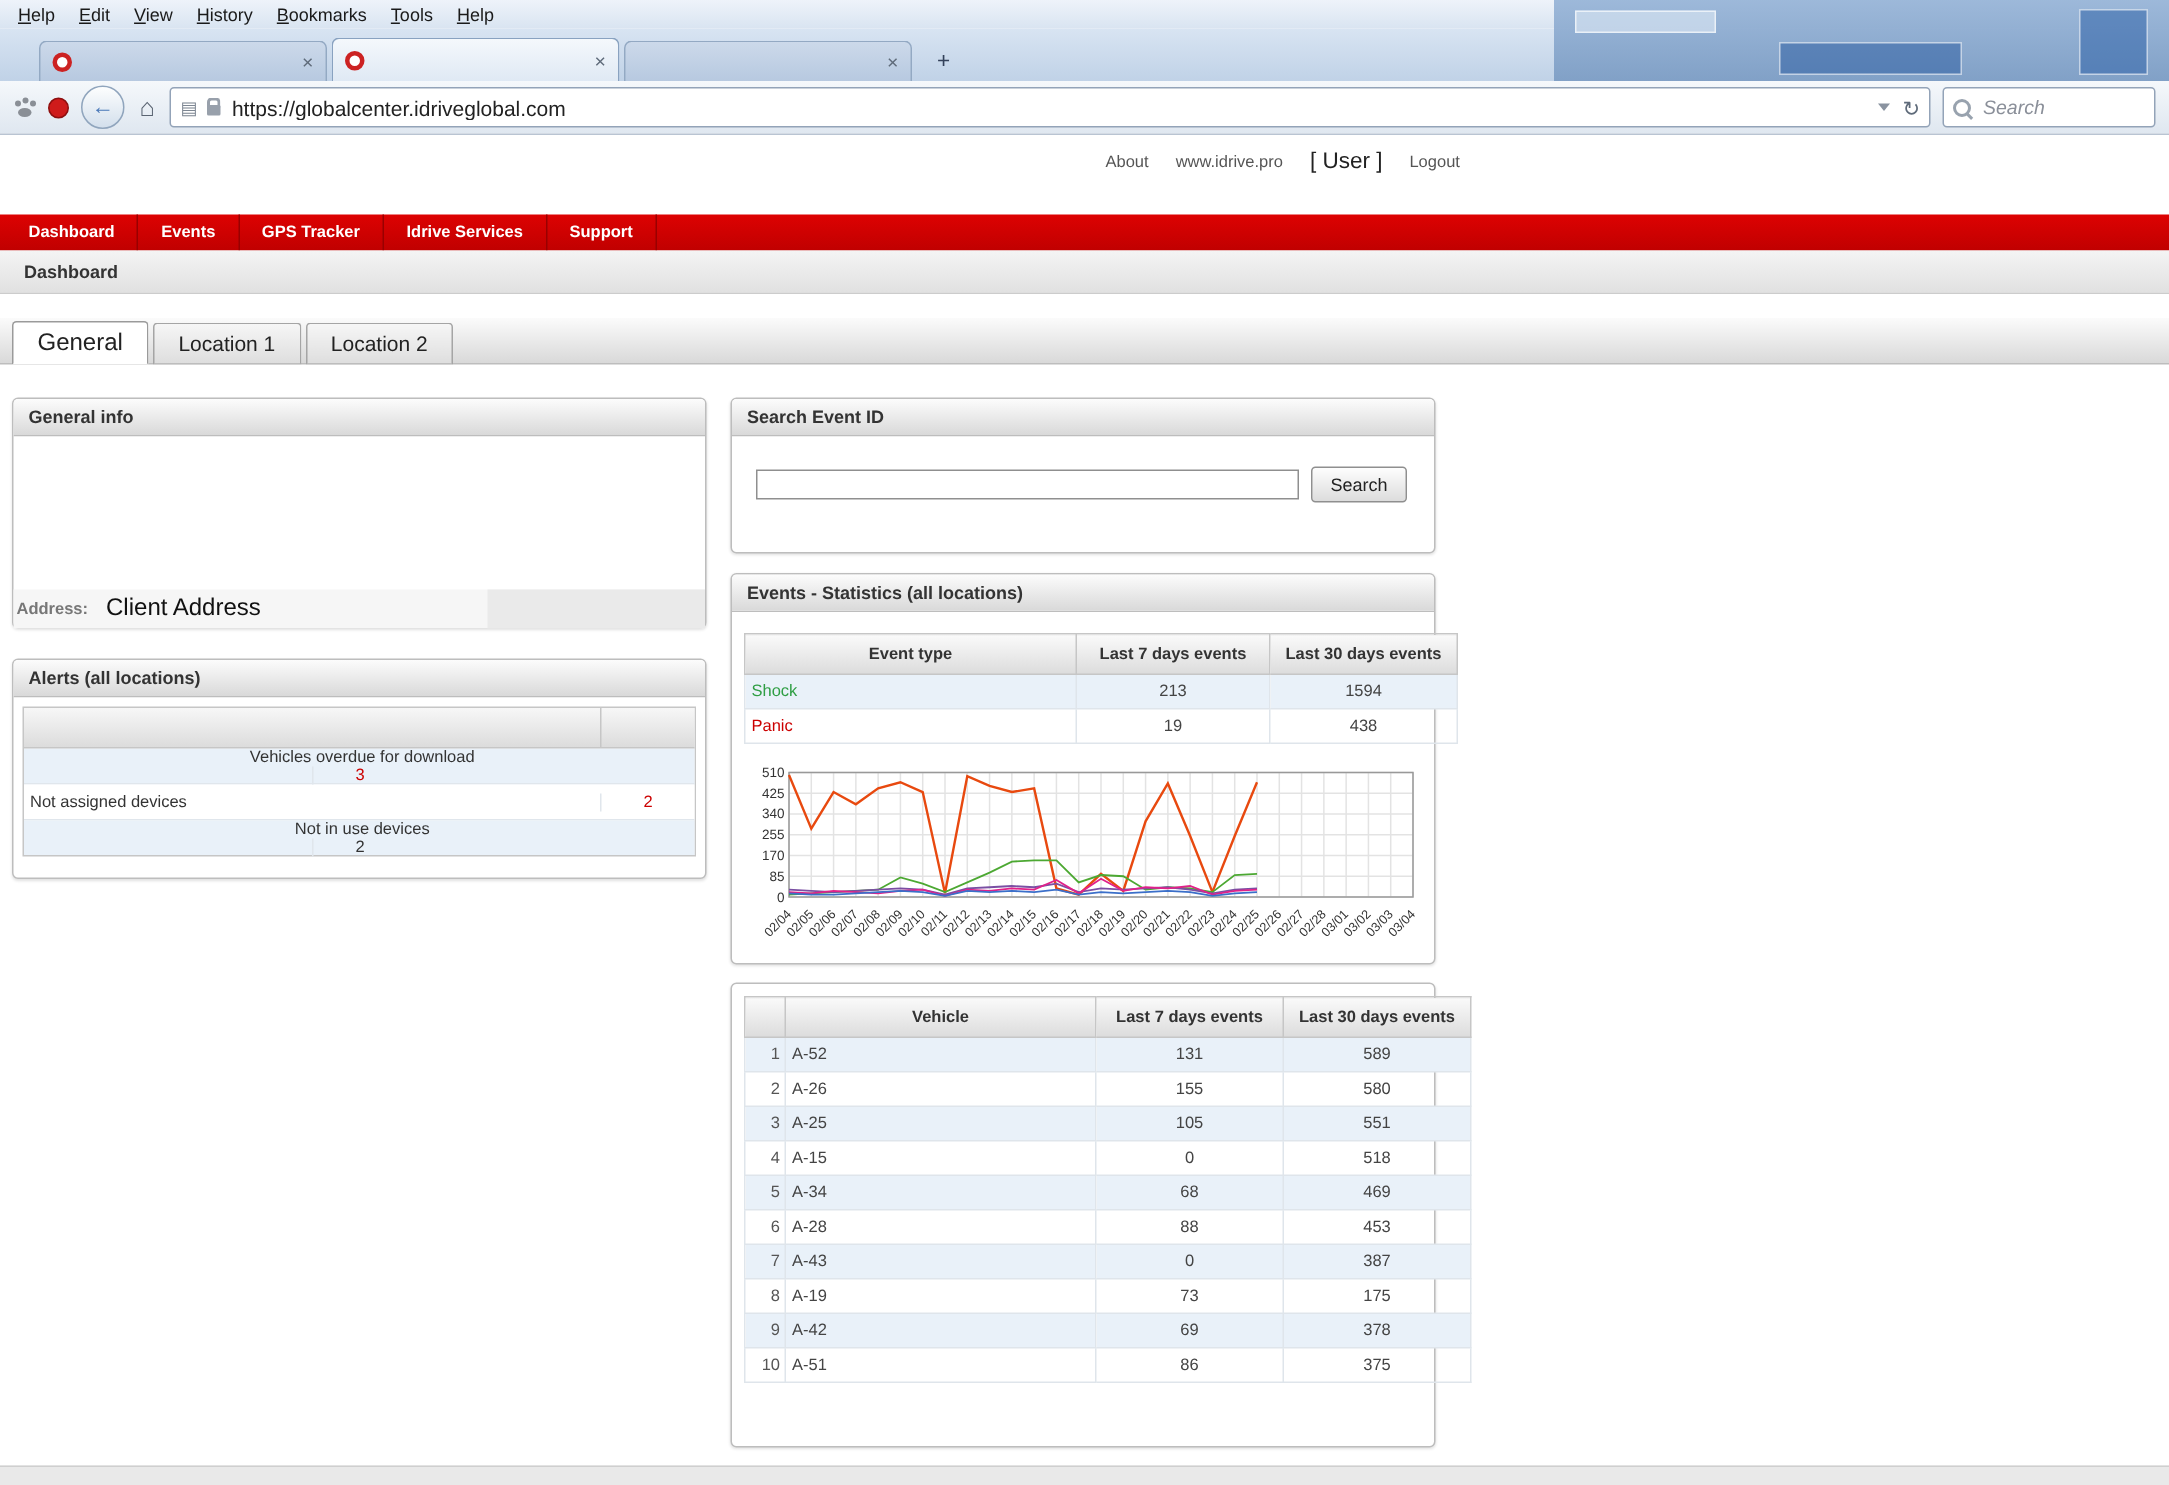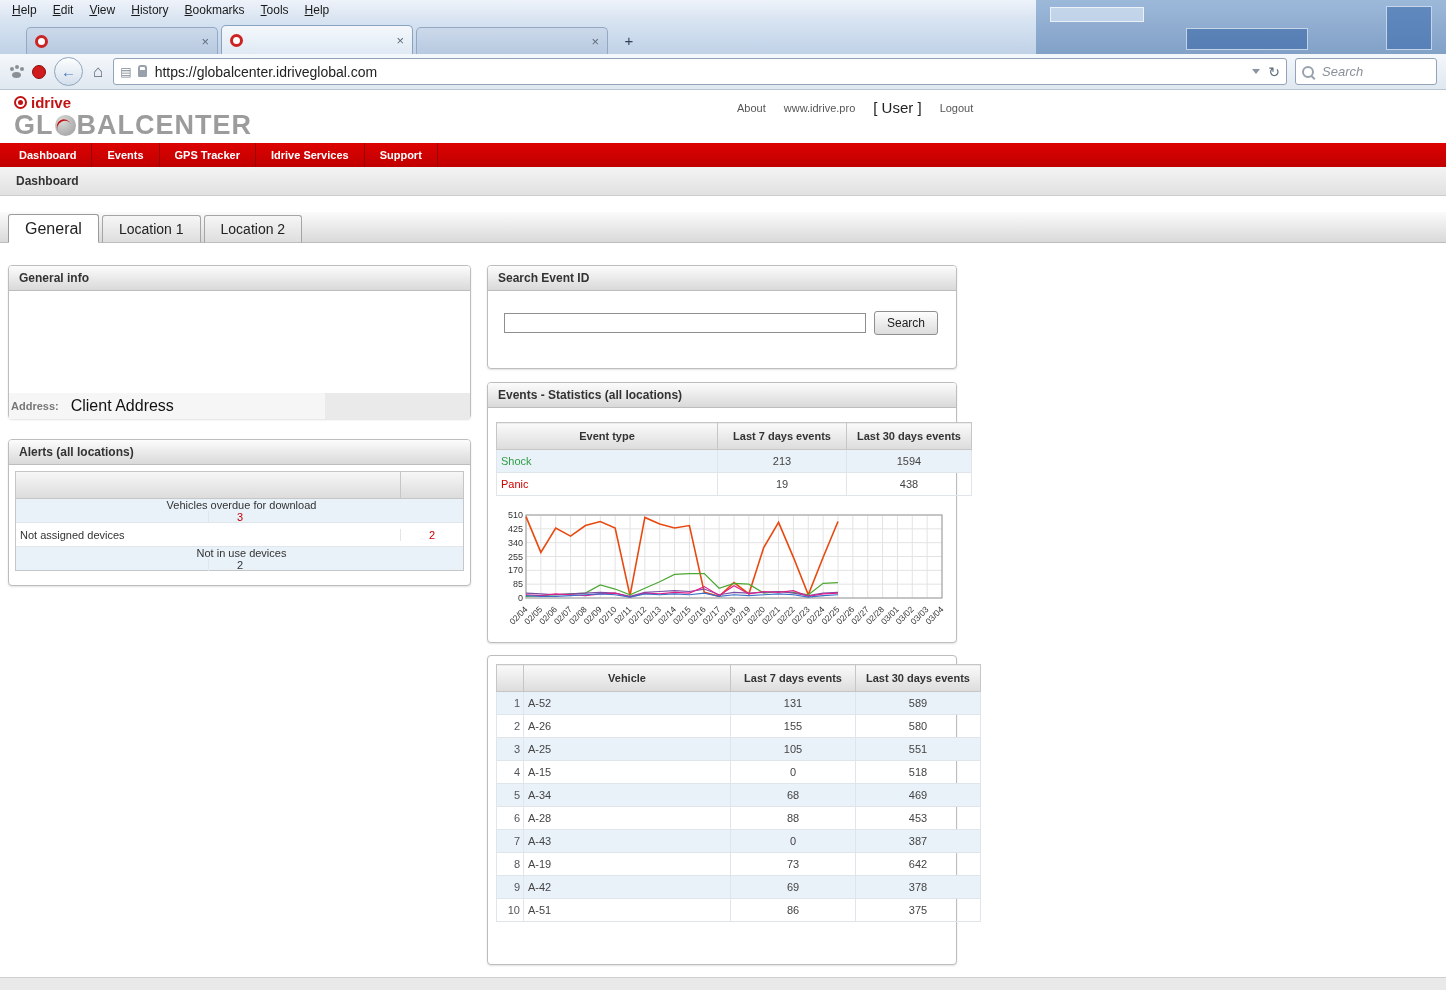--- a/index.html
+++ b/index.html
@@ -173,31 +173,20 @@
       <span class="ddtri"></span>
       <span class="reload">↻</span>
     </div>
     <div class="searchbar">
       <span class="mag"></span>
       <input class="searchinput" placeholder="Search" style="">
     </div>
   </div>
 
   <div class="pageheader">
-    <div class="logo">
-      <div class="logo-top">
-        <span class="logo-i-icon"></span>
-        <span>idrive</span>
-      </div>
-      <div class="logo-main">
-        <span>GL</span>
-          <span class="globe"></span>
-          <span>BALCENTER</span>
-      </div>
-    </div>
     <div class="header-links">
       <a class="hl">About</a>
       <a class="hl">www.idrive.pro</a>
       <a class="hl user">[ User ]</a>
       <a class="hl">Logout</a>
     </div>
   </div>
 
   <div class="rednav">
       <span class="nav-item">Dashboard</span>
@@ -426,21 +415,21 @@
             <tr class="alt">
               <td class="rk">7</td>
               <td class="lt">A-43</td>
               <td>0</td>
               <td>387</td>
             </tr>
             <tr>
               <td class="rk">8</td>
               <td class="lt">A-19</td>
               <td>73</td>
-              <td>642</td>
+              <td>175</td>
             </tr>
             <tr class="alt">
               <td class="rk">9</td>
               <td class="lt">A-42</td>
               <td>69</td>
               <td>378</td>
             </tr>
             <tr>
               <td class="rk">10</td>
               <td class="lt">A-51</td>

